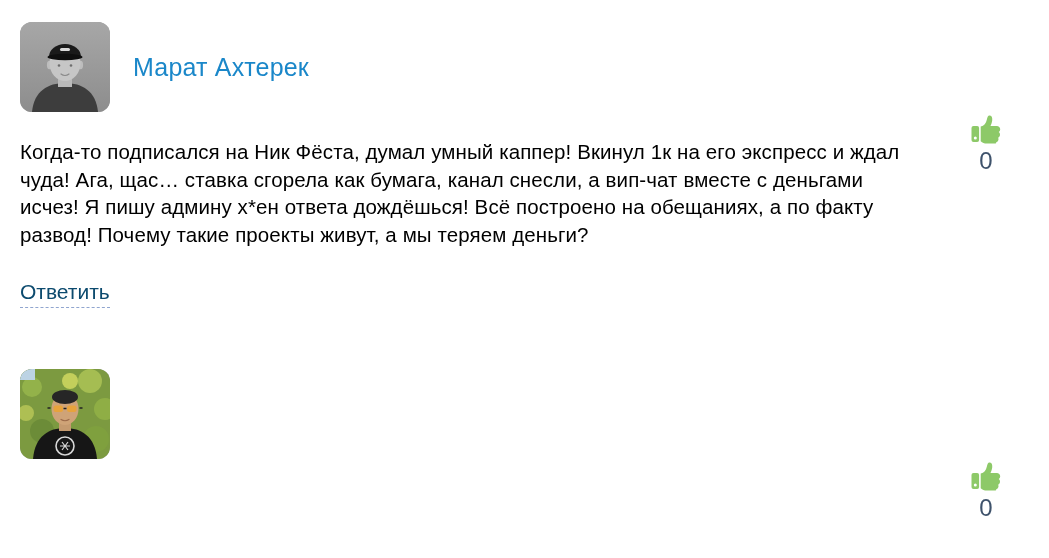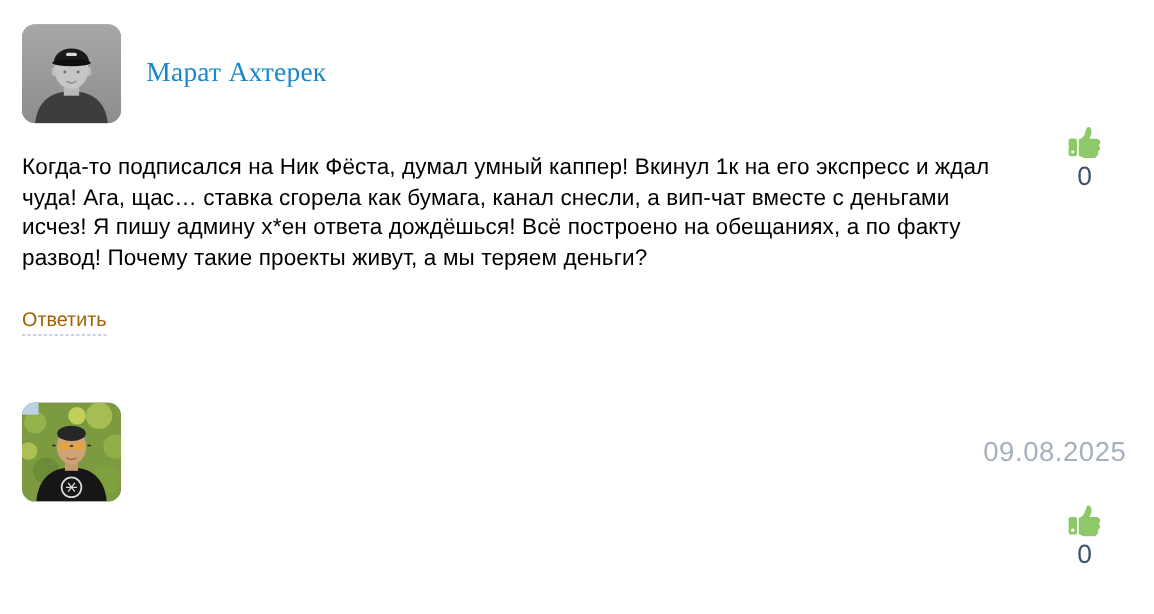--- a/index.html
+++ b/index.html
@@ -13,21 +13,21 @@
   .comment + .comment{margin-top:61px;}
 
   .comment-header{display:flex;align-items:center;}
   .avatar{
     width:90px;height:90px;border-radius:12px;overflow:hidden;
     flex:none;background:#9a9a9a;
   }
   .avatar svg{display:block;width:90px;height:90px;}
   .author{
     margin-left:23px;font-size:25px;color:#1a87c9;
-    text-decoration:none;cursor:pointer;letter-spacing:.2px;font-family:Liberation Serif, serif;
+    text-decoration:none;cursor:pointer;letter-spacing:.2px;
   }
   .date{
     margin-left:auto;font-size:25px;color:#a6b0bd;letter-spacing:.5px;
     white-space:nowrap;
   }
 
   .like-widget{
     position:absolute;top:92px;right:14px;width:48px;
     display:flex;flex-direction:column;align-items:center;
     cursor:pointer;
@@ -35,21 +35,21 @@
   .like-widget svg{display:block;width:33px;height:30px;}
   .like-count{margin-top:5px;font-size:24px;color:#3e526b;line-height:1;}
 
   .comment-text{
     margin:26px 0 0 0;max-width:905px;
     font-size:20.5px;line-height:27.5px;color:#000000;letter-spacing:.1px;
   }
 
   .reply-link{
     display:inline-block;margin-top:32px;
-    font-size:18px;color:#a16207;cursor:pointer;
+    font-size:21px;color:#0c4a6e;cursor:pointer;
     border-bottom:1.5px dashed #90a5cf;padding-bottom:3px;
     text-decoration:none;
   }
 </style>
 </head>
 <body>
 
 <div class="comments">
 
   <article class="comment">
@@ -111,21 +111,20 @@
           <path d="M40 77 h10 M42 73 l6 8 M48 73 l-6 8" stroke="#d8d8d8" stroke-width="1.2" fill="none"></path>
           <rect x="39" y="49" width="12" height="13" fill="#c59a6f"></rect>
           <ellipse cx="45" cy="40" rx="13.5" ry="16" fill="#cfa377"></ellipse>
           <ellipse cx="45" cy="28" rx="13" ry="7" fill="#262626"></ellipse>
           <path d="M30.5 39 h-3 M59.5 39 h3 M43.5 39.5 h3" stroke="#222222" stroke-width="1.4" fill="none"></path>
           <rect x="33.5" y="36.5" width="9.5" height="6.5" rx="2.5" fill="#e7a33c"></rect>
           <rect x="47" y="36.5" width="9.5" height="6.5" rx="2.5" fill="#e7a33c"></rect>
           <path d="M41 50.5 q4 2.5 8 0" stroke="#9c6b4a" fill="none" stroke-width="1.2" stroke-linecap="round"></path>
         </svg>
       </div>
-      <span class="date">09.08.2025</span>
     </div>
 
     <div class="like-widget">
       <svg viewBox="0 0 32 30">
         <rect x="1" y="12" width="7.6" height="16" rx="2" fill="#8dc968"></rect>
         <circle cx="4.8" cy="24" r="1.5" fill="#ffffff"></circle>
         <path d="M10.2 27.2 V12.6 C13.6 11.9 15.5 9.4 16.3 5.7 C16.8 3.4 17.5 1.1 19.4 1.5 C21.5 1.9 22 4.1 21.7 6.5 C21.4 8.7 20.7 10.4 20 12.1 H26.3 C28.2 12.1 29.7 13.6 29.7 15.3 C29.7 16.5 29.1 17.5 28.2 18.1 C29 18.7 29.5 19.6 29.5 20.7 C29.5 22 28.7 23.2 27.6 23.7 C27.9 24.2 28 24.8 28 25.3 C28 26.9 26.9 28.1 25.5 28.5 C25.6 28.8 25.6 29 25.6 29.3 C25.6 29.3 24.8 29.6 23.3 29.6 H16.1 C14 29.6 11.8 28.4 10.2 27.2 Z" fill="#8dc968"></path>
       </svg>
       <span class="like-count">0</span>
     </div>

